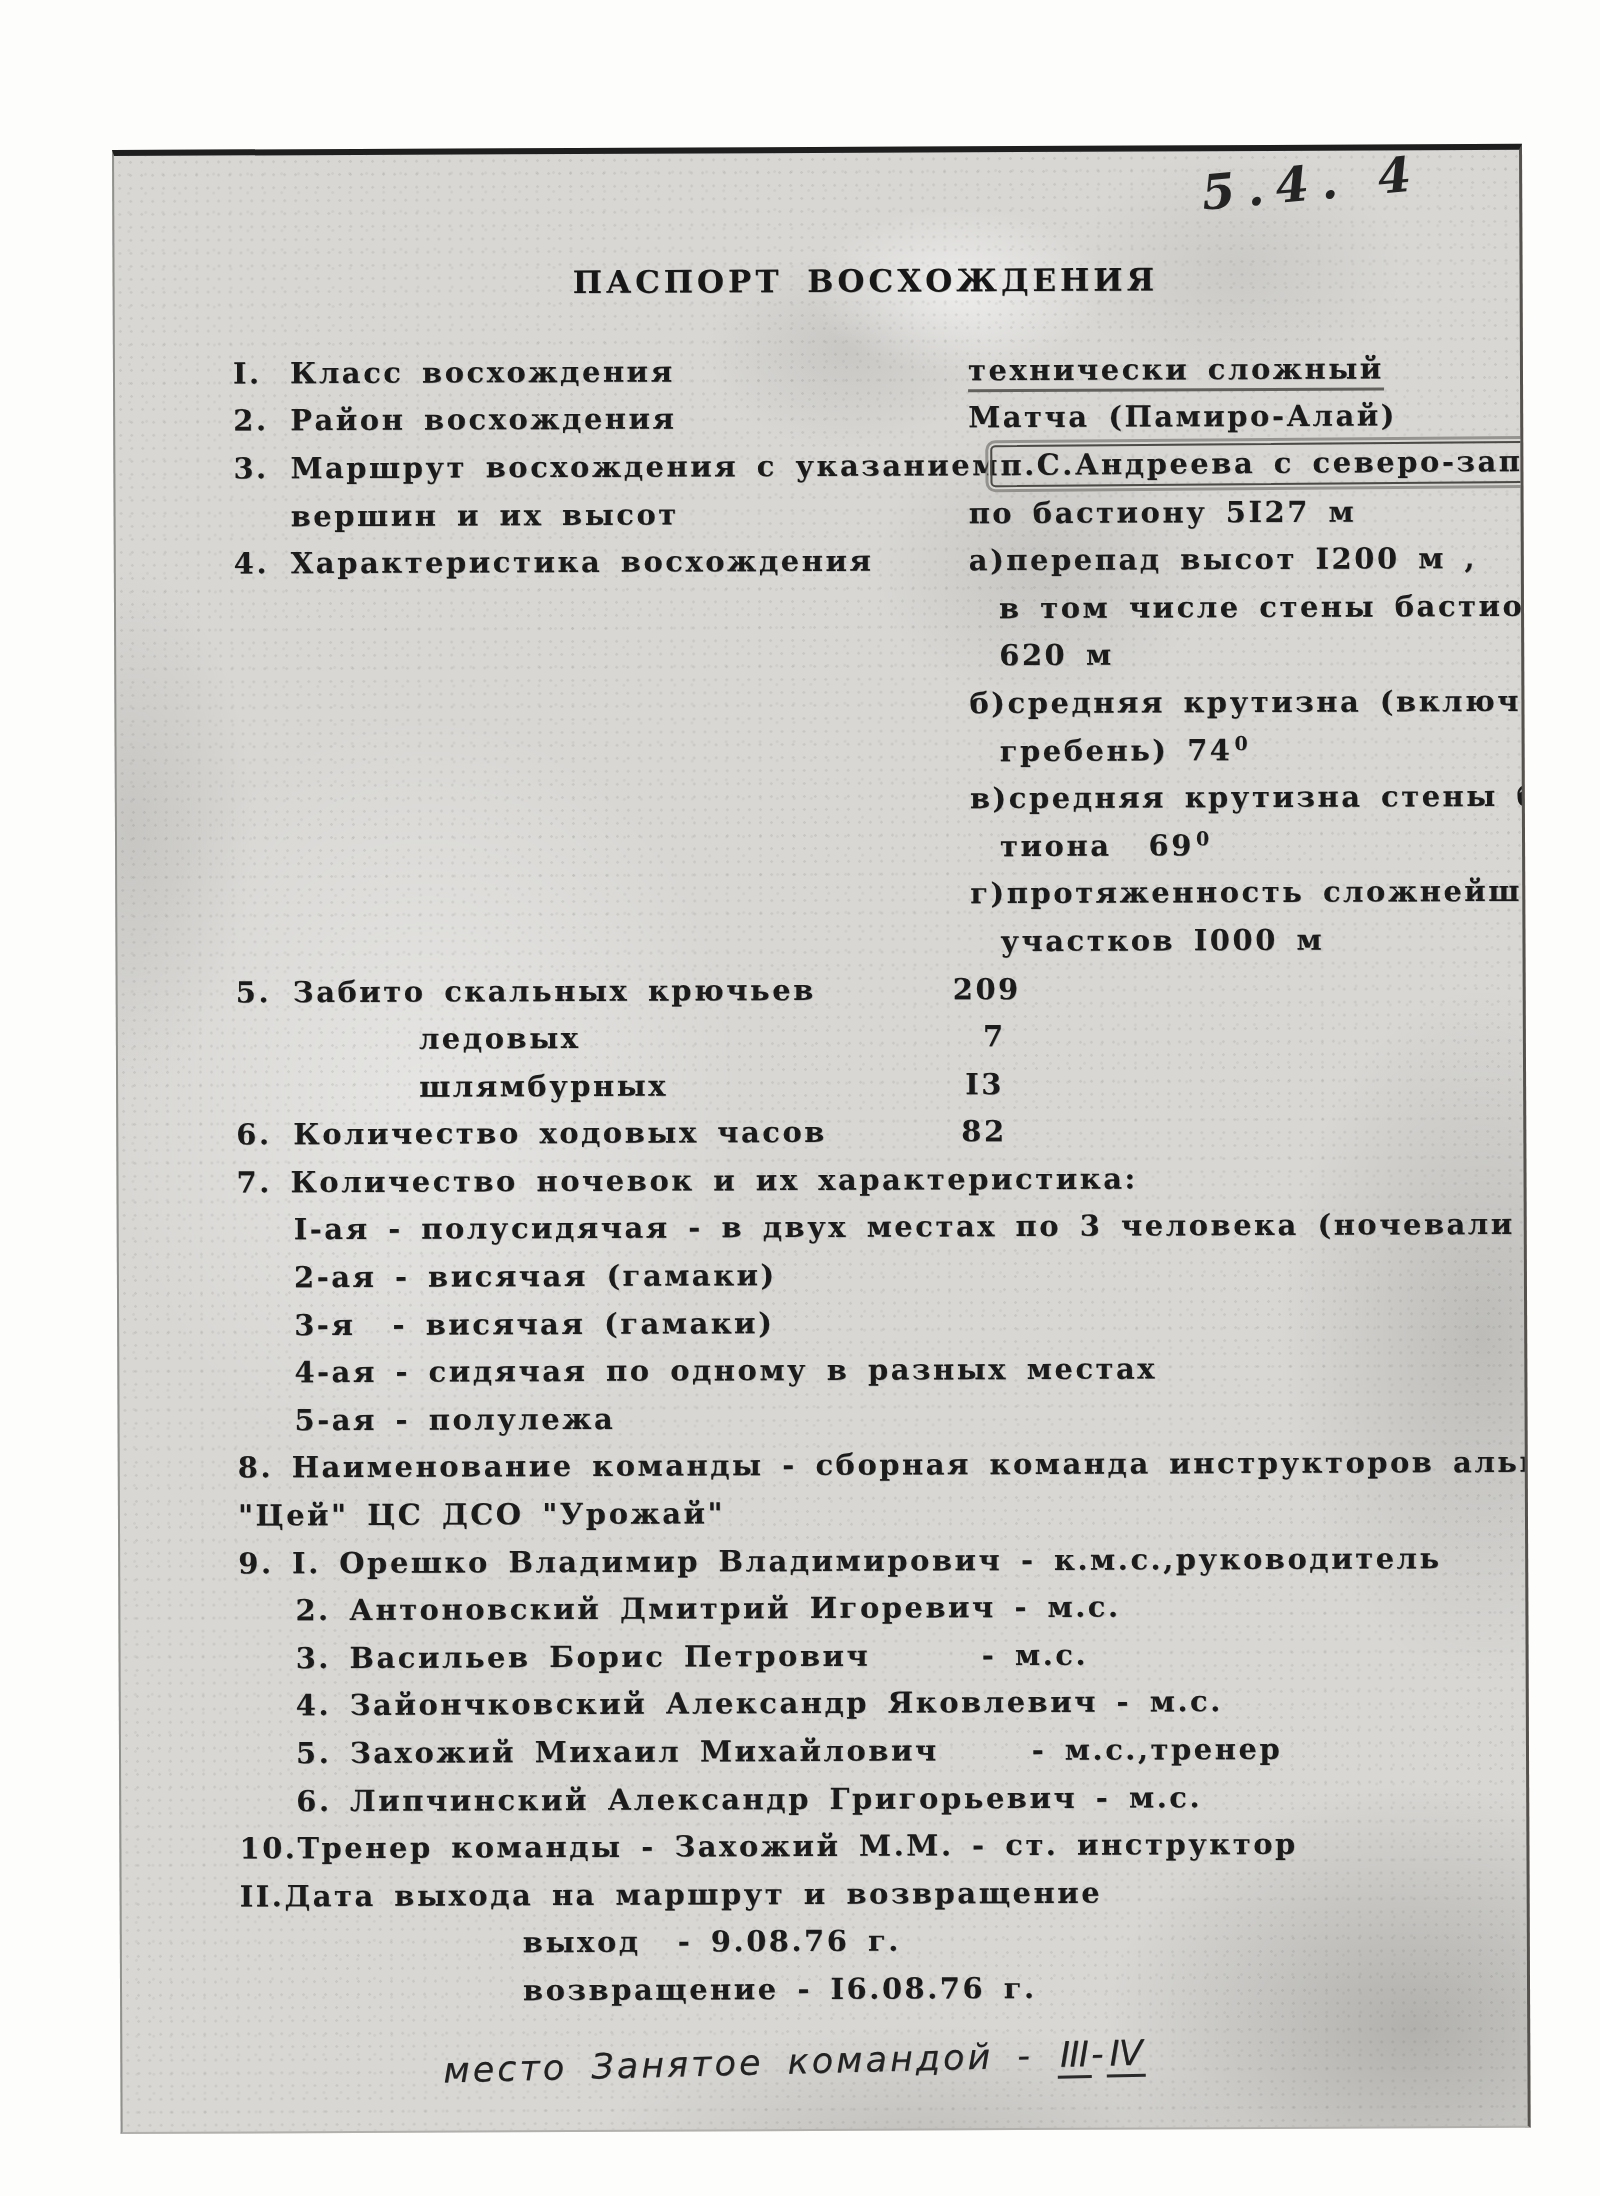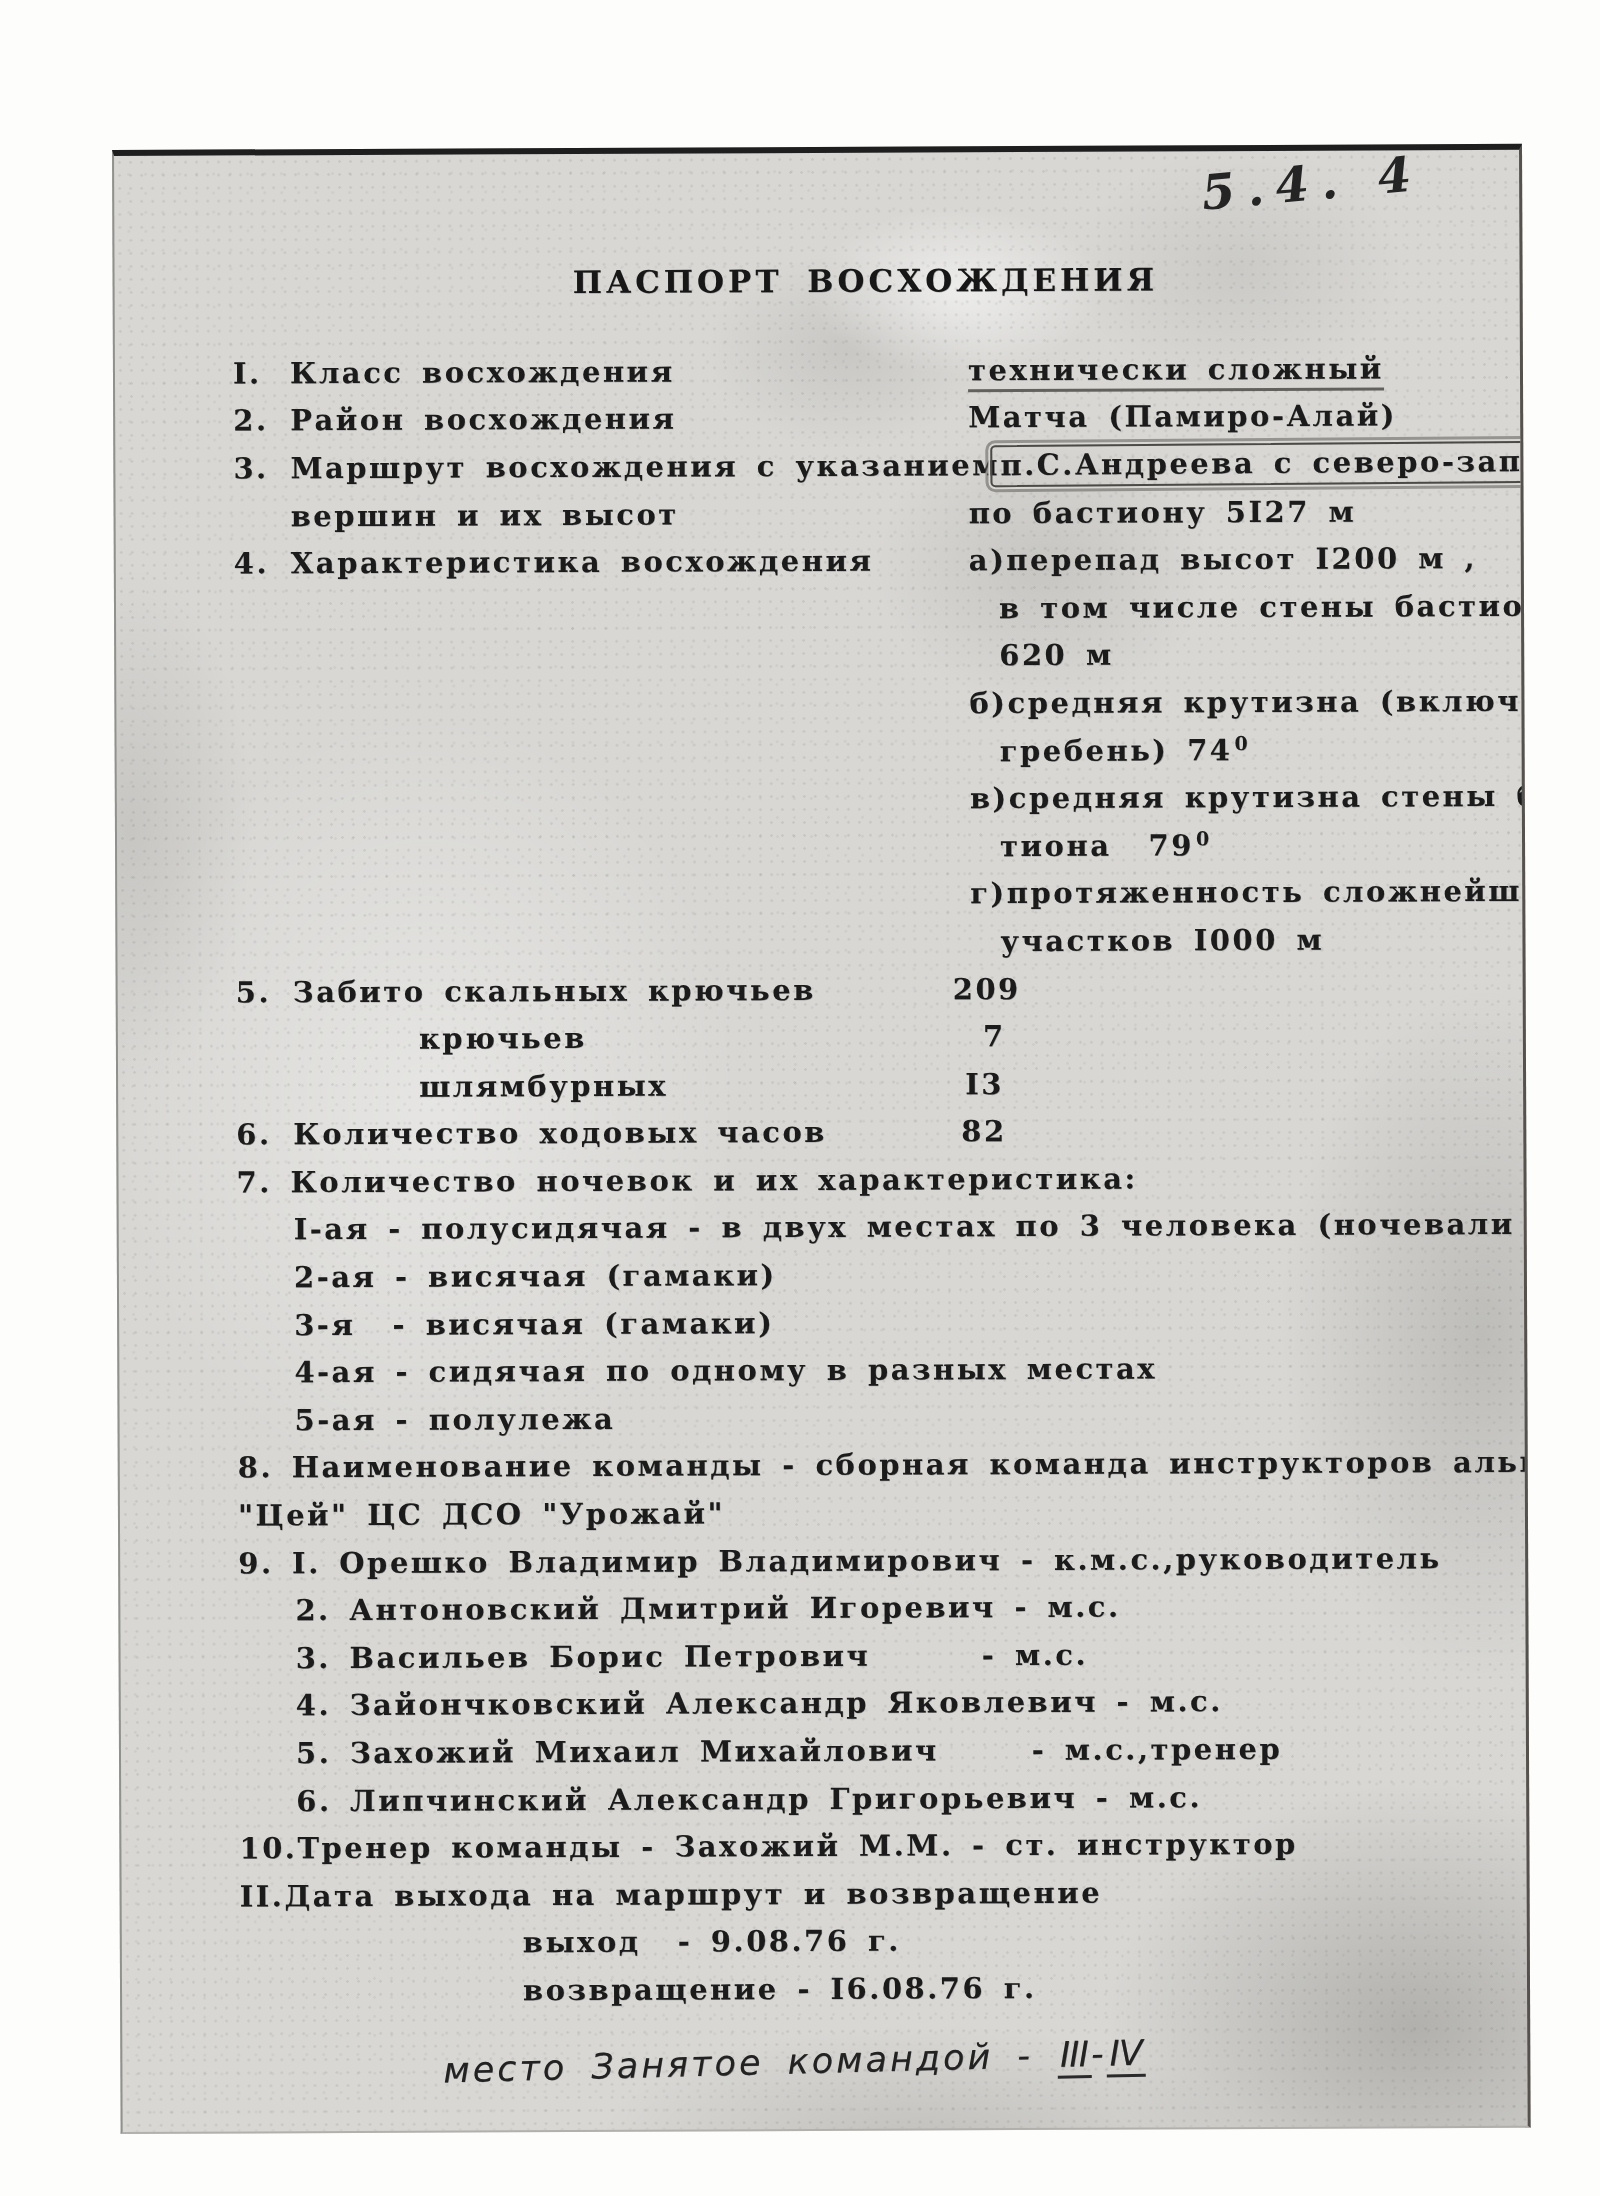--- a/index.html
+++ b/index.html
@@ -138,38 +138,38 @@
       <div class="row">
         <span class="num"></span><span class="lab"></span>
         <span class="val ind"><span>гребень) 74</span><span class="sup">0</span></span>
       </div>
       <div class="row">
         <span class="num"></span><span class="lab"></span>
         <span class="val">в)средняя крутизна стены бас-</span>
       </div>
       <div class="row">
         <span class="num"></span><span class="lab"></span>
-        <span class="val ind"><span>тиона  79</span><span class="sup">0</span></span>
+        <span class="val ind"><span>тиона  69</span><span class="sup">0</span></span>
       </div>
       <div class="row">
         <span class="num"></span><span class="lab"></span>
         <span class="val">г)протяженность сложнейших</span>
       </div>
       <div class="row">
         <span class="num"></span><span class="lab"></span>
         <span class="val ind">участков I000 м</span>
       </div>
       <div class="row">
         <span class="num">5.</span>
         <span class="lab">Забито скальных крючьев</span>
         <span class="val" style="margin-left:-18px">209</span>
       </div>
       <div class="row">
         <span class="num"></span>
-        <span class="lab"><span class="m126">крючьев</span></span>
+        <span class="lab"><span class="m126">ледовых</span></span>
         <span class="val" style="margin-left:12px">7</span>
       </div>
       <div class="row">
         <span class="num"></span>
         <span class="lab"><span class="m126">шлямбурных</span></span>
         <span class="val" style="margin-left:-6px">I3</span>
       </div>
       <div class="row">
         <span class="num">6.</span>
         <span class="lab">Количество ходовых часов</span>

